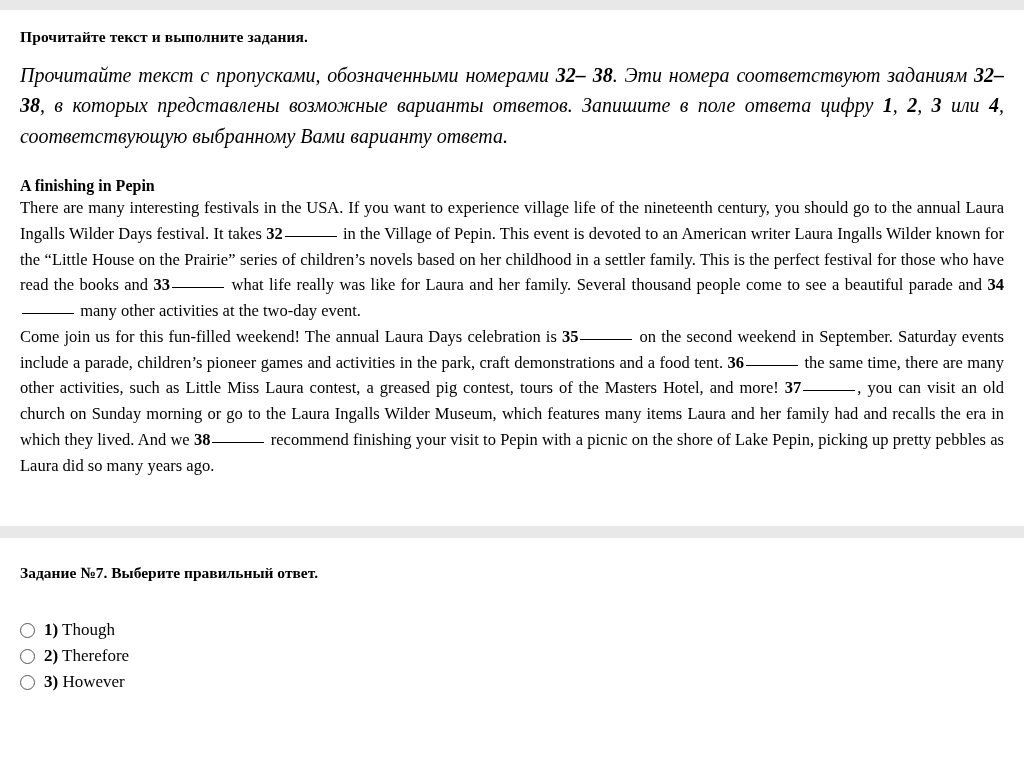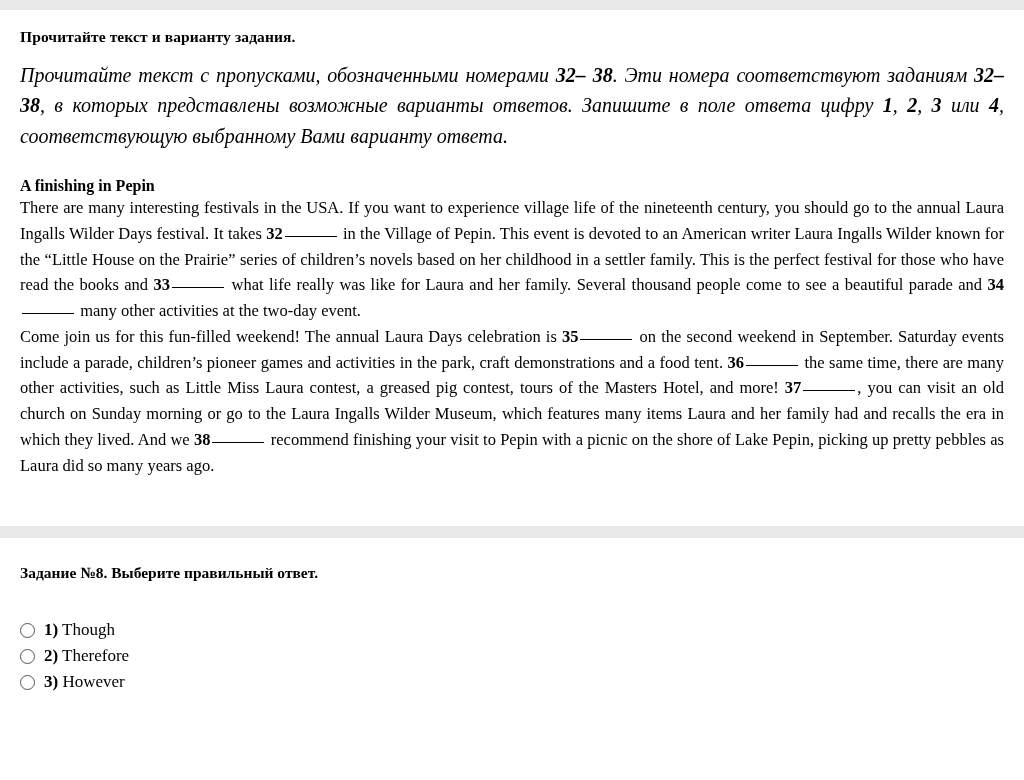--- a/index.html
+++ b/index.html
@@ -100,34 +100,34 @@
   .option-label b {
     font-weight: bold;
   }
 </style>
 </head>
 <body>
 
 <div class="top-strip"></div>
 
 <div class="section">
-  <div class="task-heading">Прочитайте текст и варианту задания.</div>
+  <div class="task-heading">Прочитайте текст и выполните задания.</div>
 
   <div class="instructions">Прочитайте текст с пропусками, обозначенными номерами <b>32– 38</b>. Эти номера соответствуют заданиям <b>32– 38</b>, в которых представлены возможные варианты ответов. Запишите в поле ответа цифру <b>1</b>, <b>2</b>, <b>3</b> или <b>4</b>, соответствующую выбранному Вами варианту ответа.</div>
 
   <div class="text-title">A finishing in Pepin</div>
 
   <div class="body-text">There are many interesting festivals in the  USA. If you want to experience village life of the nineteenth century, you should go to the annual Laura Ingalls Wilder Days festival. It takes <b>32</b><span class="gap"></span> in the Village of Pepin. This event is devoted to an American writer Laura Ingalls Wilder known for the “Little House on the Prairie” series of children’s novels based on her childhood in a settler family. This is the perfect festival for those who have read the books and <b>33</b><span class="gap"></span> what life really was like for Laura and her family. Several thousand people come to see a beautiful parade and <b>34</b><span class="gap"></span> many other activities at the two-day event.</div>
   <div class="body-text"> Come join us for this fun-filled weekend! The annual Laura Days celebration is  <b>35</b><span class="gap"></span> on the second weekend in September. Saturday events include a parade, children’s pioneer games and activities in the park, craft demonstrations and a food tent. <b>36</b><span class="gap"></span> the same time, there are many other activities, such as Little Miss Laura contest, a greased pig contest, tours of the Masters Hotel, and more! <b>37</b><span class="gap"></span>, you can visit an old church on Sunday morning or go to the Laura Ingalls Wilder Museum, which features many items Laura and her family had and recalls the era in which they lived. And we <b>38</b><span class="gap"></span> recommend finishing your visit to Pepin with a picnic on the shore of Lake Pepin, picking up pretty pebbles as Laura did so many years ago.</div>
 </div>
 
 <div class="divider"></div>
 
 <div class="section">
-  <div class="question-heading">Задание №8. Выберите правильный ответ.</div>
+  <div class="question-heading">Задание №7. Выберите правильный ответ.</div>
 
   <div class="options">
       <div class="option">
         <span class="radio"></span>
         <span class="option-label"><b>1)</b> Though</span>
       </div>
       <div class="option">
         <span class="radio"></span>
         <span class="option-label"><b>2)</b> Therefore</span>
       </div>

